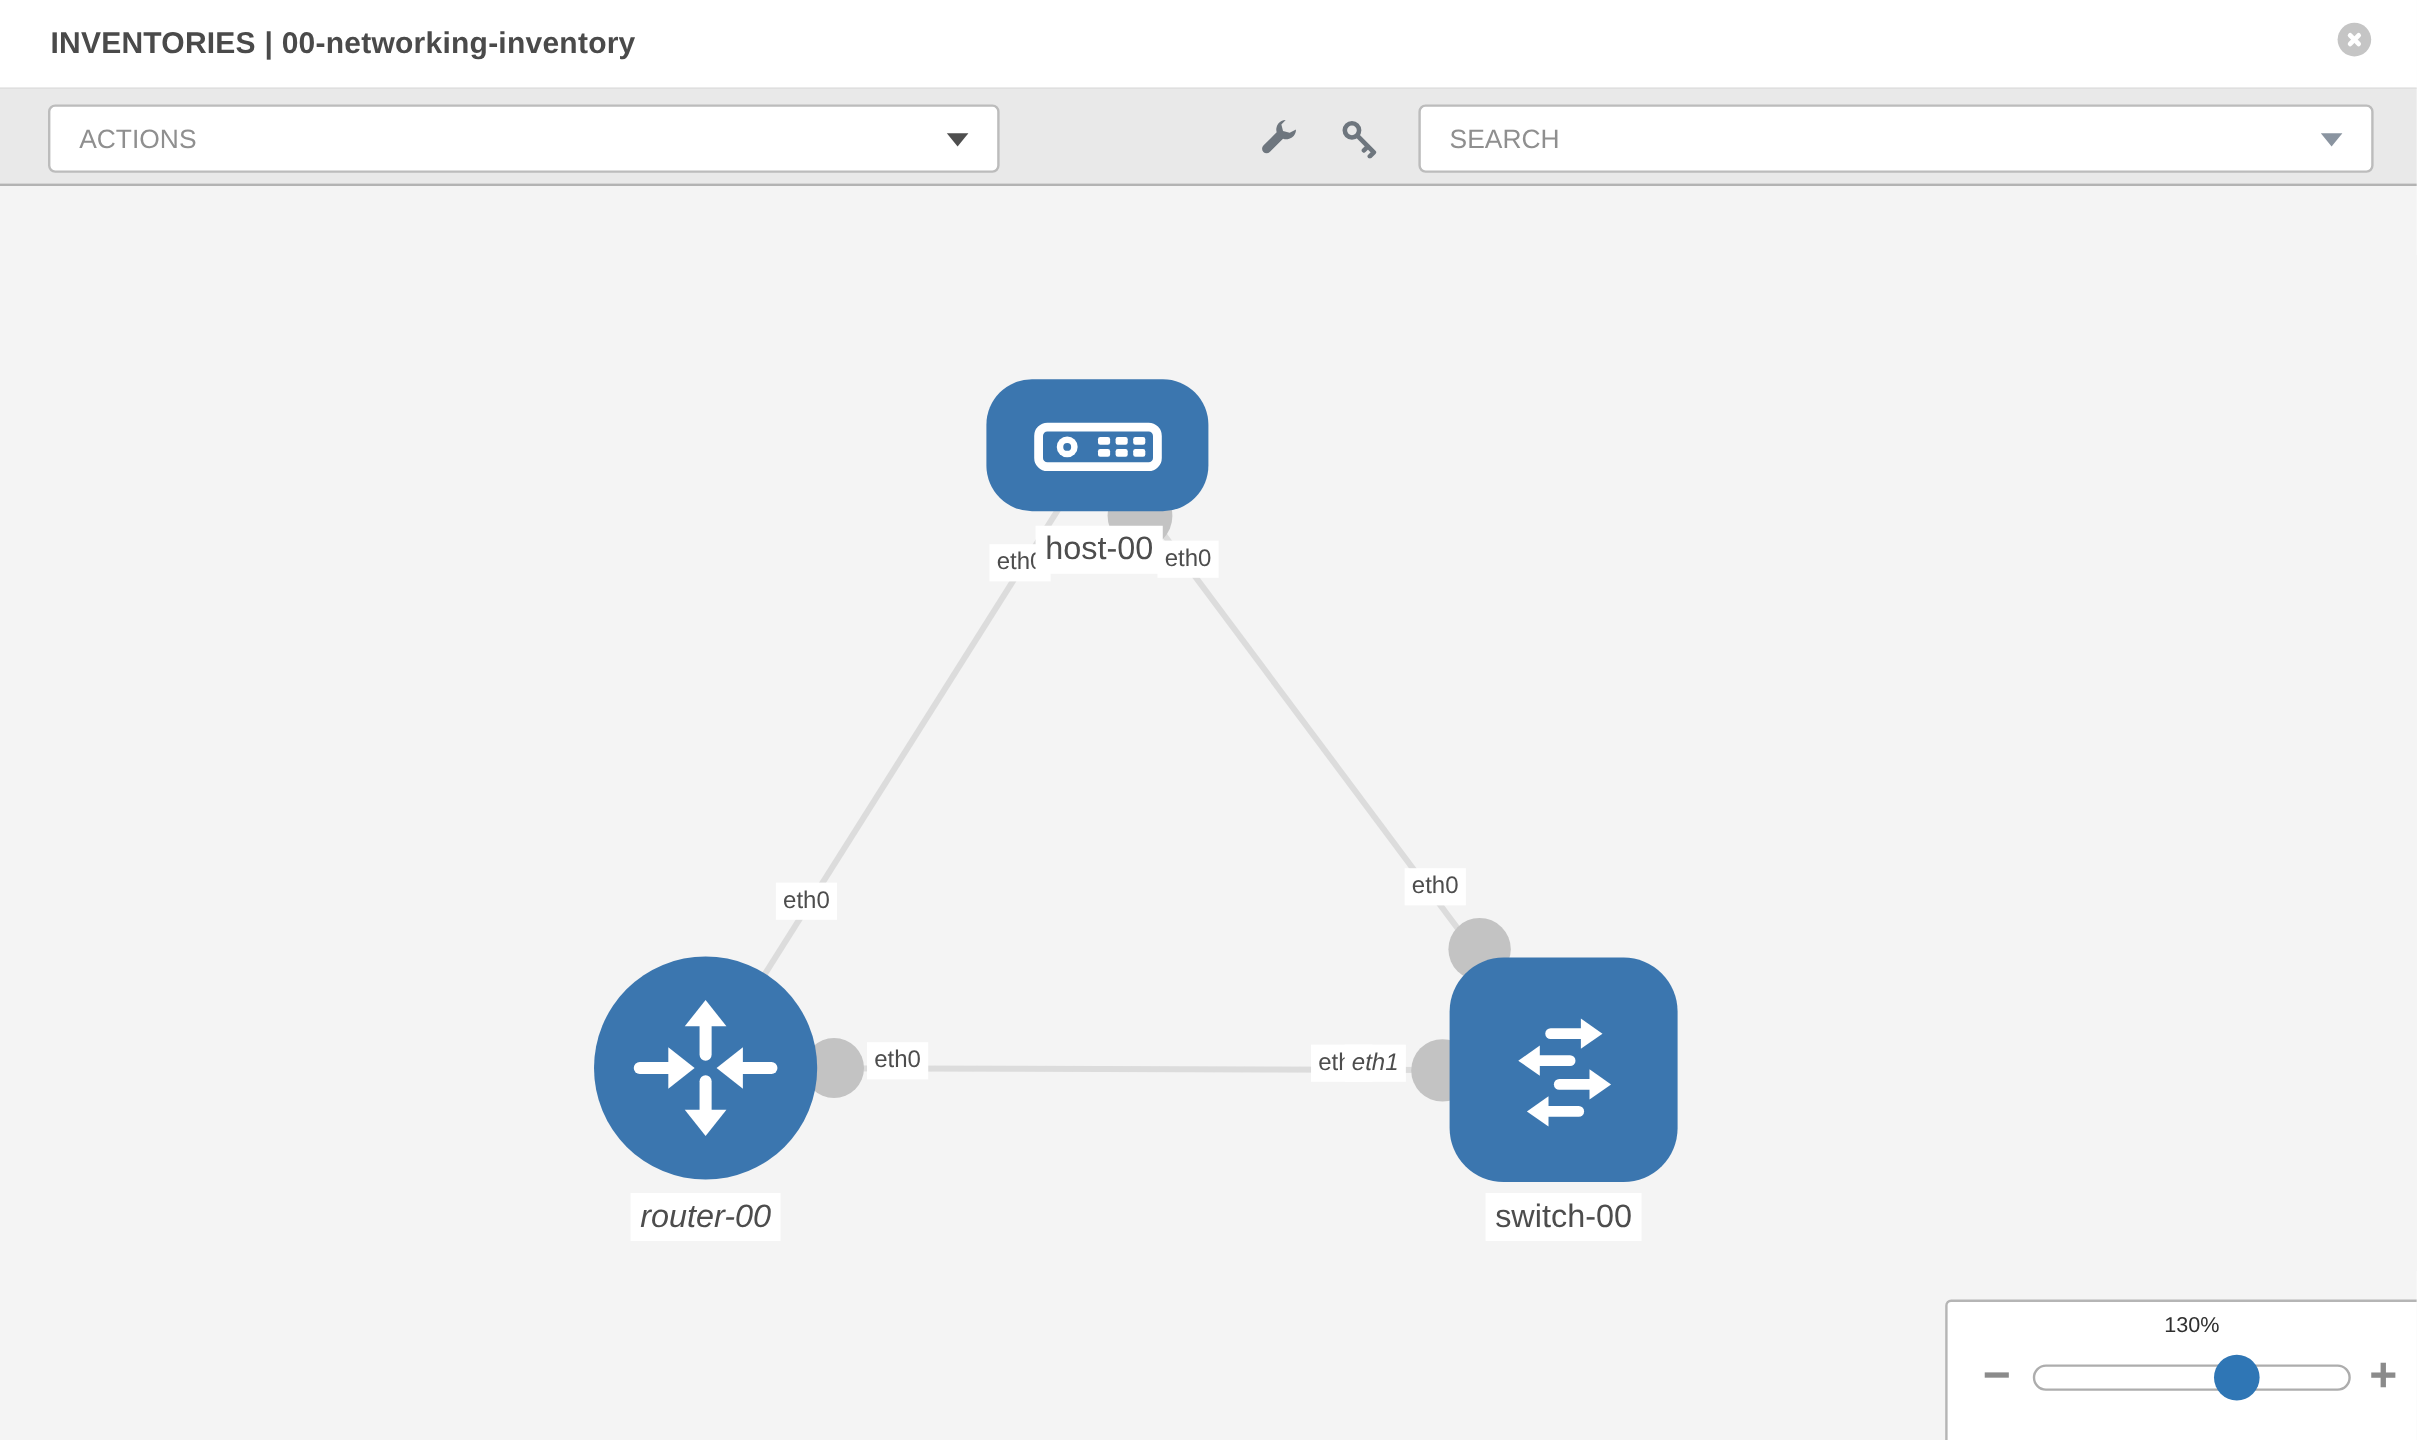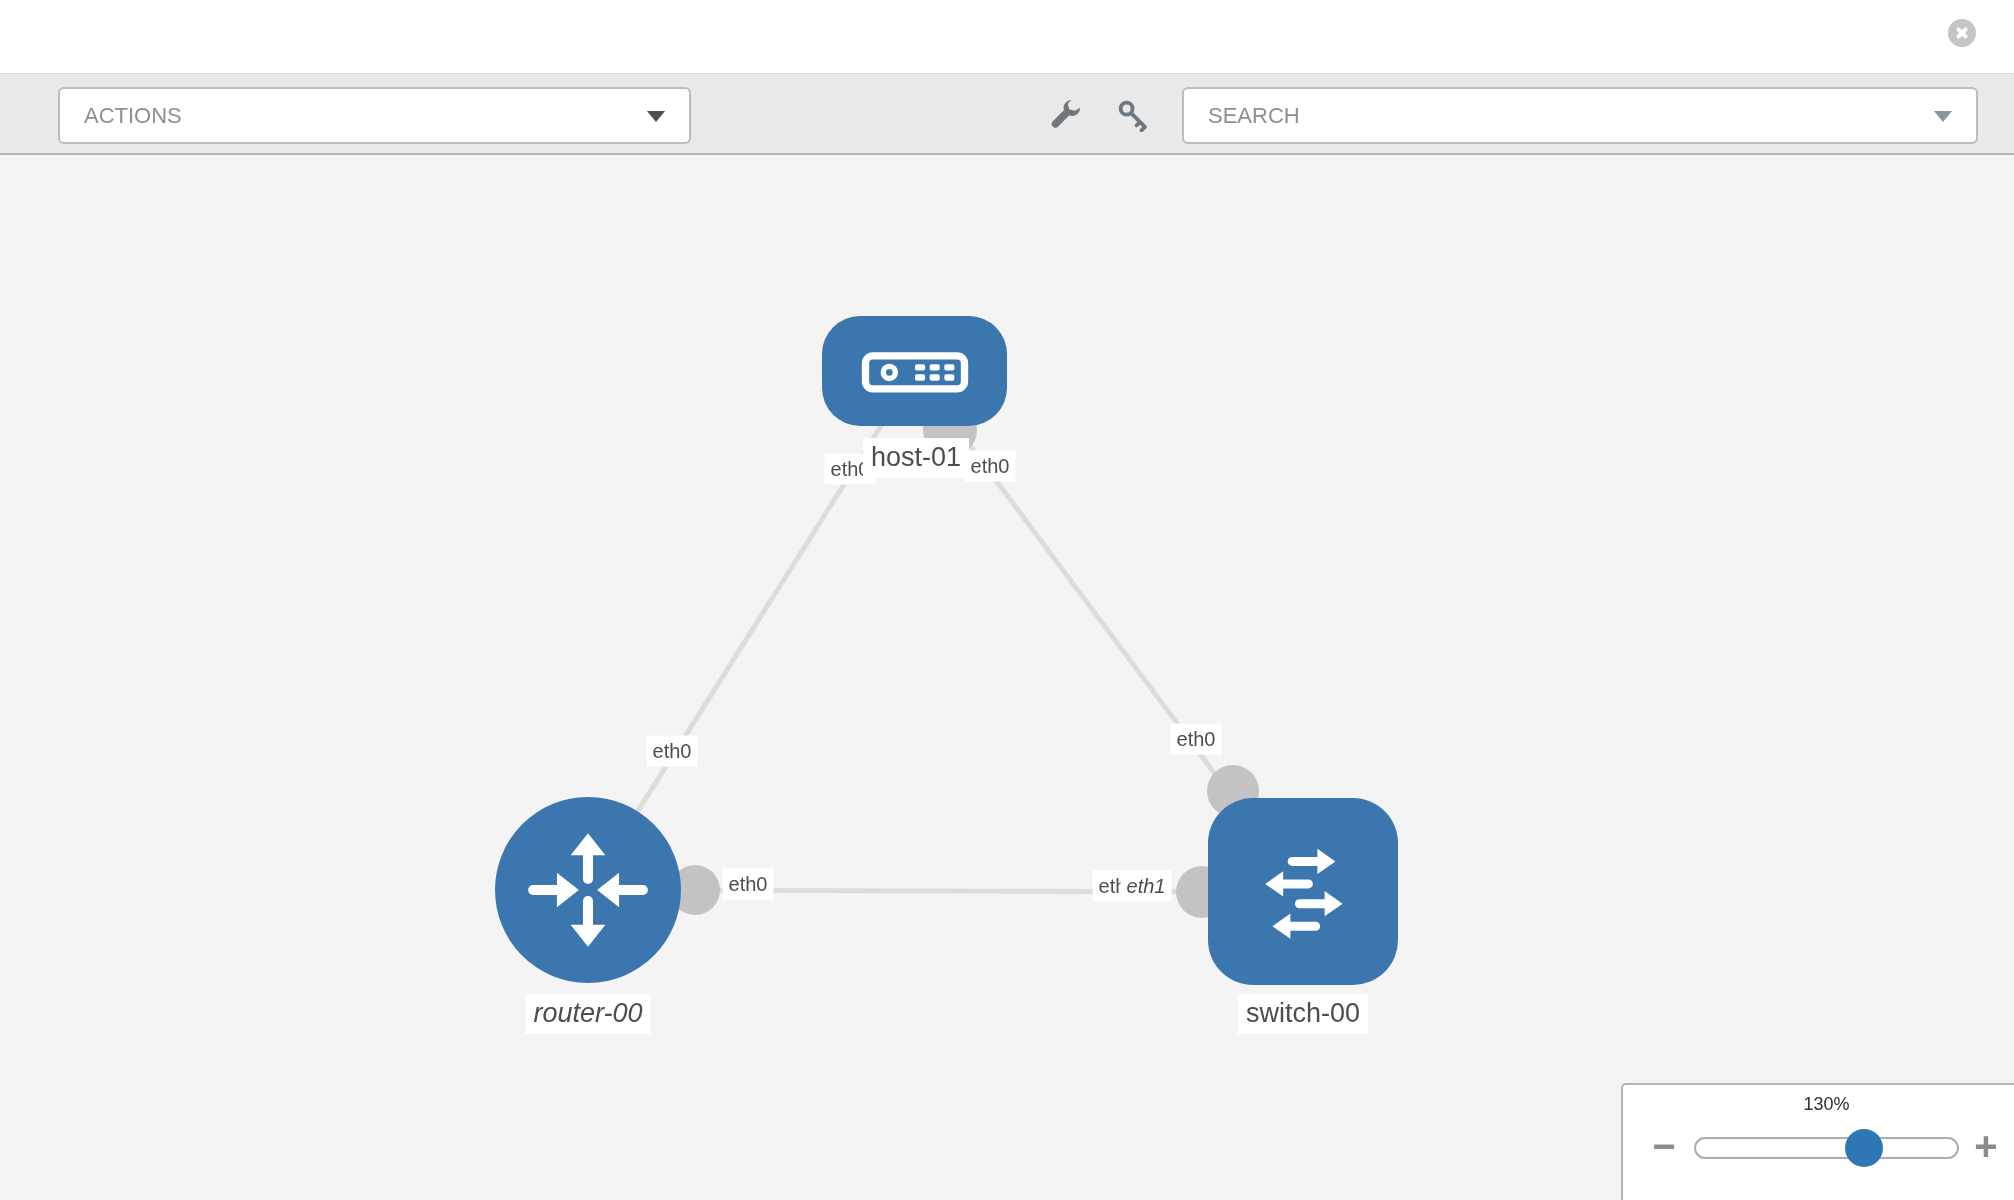--- a/index.html
+++ b/index.html
@@ -16,21 +16,21 @@
                width:14px; height:4px; background:#fff; border-radius:2px; }
   .close-btn::before { transform:translate(-50%,-50%) rotate(45deg); }
   .close-btn::after  { transform:translate(-50%,-50%) rotate(-45deg); }
 
   
   .toolbar { position:absolute; top:73px; left:0; width:2014px; height:82px; background:#e9e9e9;
              border-top:1px solid #dcdcdc; border-bottom:2px solid #b3b3b3; }
   .dropdown { position:absolute; top:13px; height:57px; background:#fff; border:2px solid #bcbcbc;
               border-radius:6px; display:flex; align-items:center; padding:0 24px;
               font-size:22px; color:#8f8f8f; cursor:pointer; }
-  .dropdown-actions { left:58px;  width:633px; }
+  .dropdown-actions { left:40px;  width:793px; }
   .dropdown-search  { left:1182px; width:796px;text-align:right; }
   .caret { position:absolute; right:24px; top:50%; margin-top:-5px; width:0; height:0;
            border-left:9px solid transparent; border-right:9px solid transparent; }
   .caret-dark  { border-top:11px solid #4e4e4e; }
   .caret-light { border-top:11px solid #8a94a0; }
   .tool-icon { position:absolute; top:24px; width:34px; height:34px; cursor:pointer; }
   .tool-wrench { left:1049px; }
   .tool-key    { left:1116px; }
 
   
@@ -71,20 +71,21 @@
   .zoom-plus  { left:341px; }
   .zoom-track { position:absolute; left:71px; top:52px; width:265px; height:22px;
                 background:#fff; border:2px solid #adadad; border-radius:11px; cursor:pointer; }
   .zoom-handle { position:absolute; left:222px; top:44px; width:38px; height:38px;
                  border-radius:50%; background:#2f76b5; cursor:grab; }
 </style>
 </head>
 <body>
 
 <div class="header">
+  <span class="header-title">INVENTORIES | 00-networking-inventory</span>
   <span class="close-btn"></span>
 </div>
 
 <div class="toolbar">
   <div class="dropdown dropdown-actions">
     <span>ACTIONS</span>
     <span class="caret caret-dark"></span>
   </div>
 
   <svg class="tool-icon tool-wrench" viewBox="0 0 32 32">
@@ -162,21 +163,21 @@
   </div>
 
   <div class="lbl eth-lbl lbl-eth-a">eth0</div>
   <div class="lbl eth-lbl lbl-eth-b">eth0</div>
   <div class="lbl eth-lbl lbl-eth-c">eth0</div>
   <div class="lbl eth-lbl lbl-eth-d">eth0</div>
   <div class="lbl eth-lbl lbl-eth-e">eth0</div>
   <div class="lbl eth-lbl lbl-eth-f">eth0</div>
   <div class="lbl eth-lbl lbl-eth-g">eth1</div>
 
-  <div class="lbl node-lbl lbl-host">host-01</div>
+  <div class="lbl node-lbl lbl-host">host-00</div>
   <div class="lbl node-lbl lbl-router">router-00</div>
   <div class="lbl node-lbl lbl-switch">switch-00</div>
 
   <div class="zoom-panel">
     <div class="zoom-level">130%</div>
     <div class="zoom-btn zoom-minus">−</div>
     <div class="zoom-track"></div>
     <div class="zoom-handle"></div>
     <div class="zoom-btn zoom-plus">+</div>
   </div>

